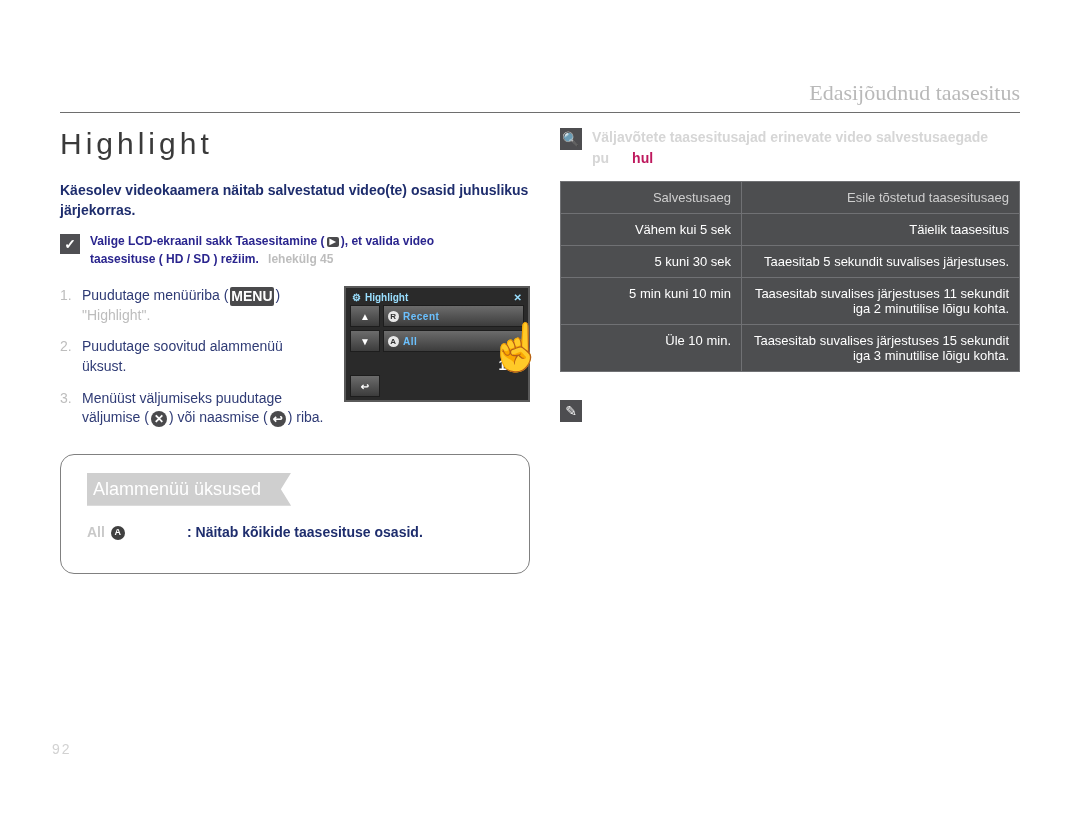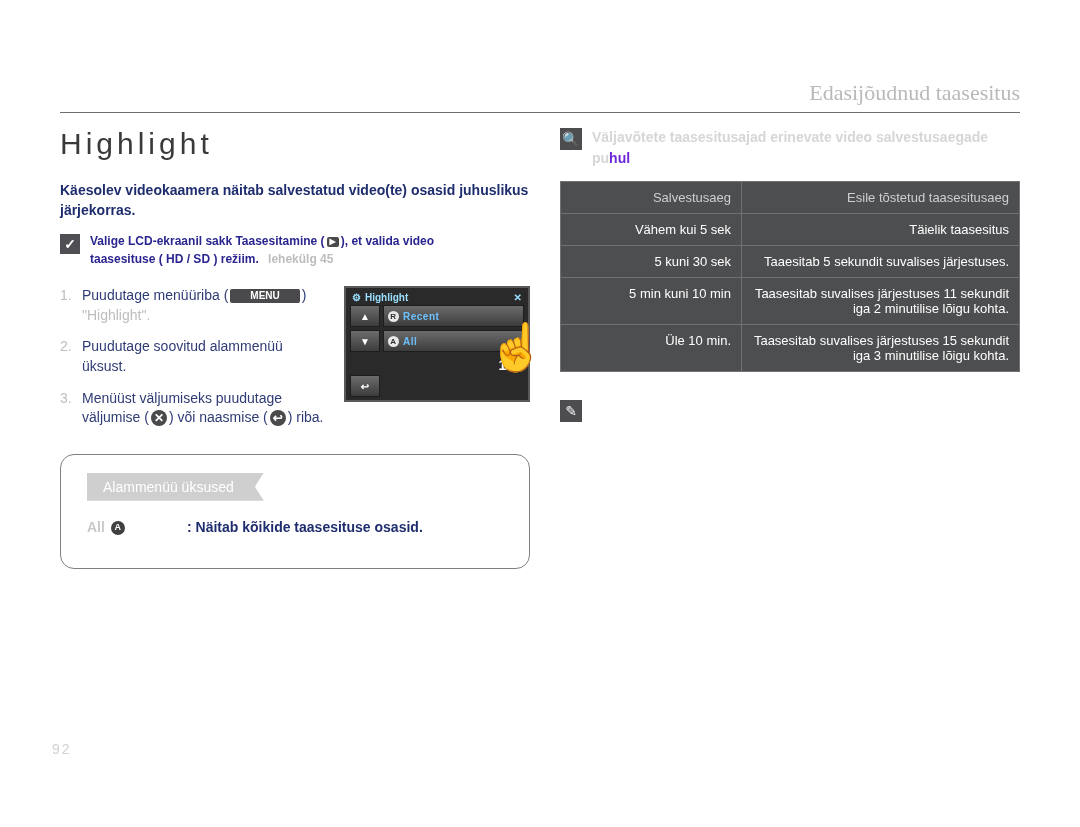--- a/index.html
+++ b/index.html
@@ -107,22 +107,22 @@
   .step .body {
     color: #2f3b75;
   }
   .step .body .hl {
     color: #bdbdbd;
   }
   .inline-badge {
     display: inline-block;
     background: #4a4a4c;
     color: #fff;
-    font-size: 10px;
-    padding: 1px 20px;
+    font-size: 14px;
+    padding: 1px 1px;
     border-radius: 2px;
     vertical-align: middle;
     margin: 0 2px;
     line-height: 1.2;
     font-weight: bold;
   }
   .inline-badge.round {
     border-radius: 50%;
     width: 16px;
     height: 16px;
@@ -207,22 +207,22 @@
   .sub-panel {
     border: 1px solid #808080;
     border-radius: 14px;
     padding: 18px 26px 22px 26px;
     margin-top: 8px;
   }
   .sub-title {
     display: inline-block;
     background: #cfcfcf;
     color: #fff;
-    padding: 6px 30px 6px 16px;
-    font-size: 14px;
+    padding: 6px 30px 6px 6px;
+    font-size: 18px;
     margin-bottom: 16px;
     clip-path: polygon(0 0, 100% 0, 95% 50%, 100% 100%, 0 100%);
   }
   .sub-items .item {
     display: flex;
     gap: 10px;
     margin-bottom: 8px;
     font-size: 14px;
     color: #1e2d6d;
     font-weight: bold;
@@ -256,21 +256,21 @@
     font-weight: bold;
     font-size: 14px;
     margin-top: 1px;
   }
   .info-title {
     color: #d6d6d6;
     font-weight: bold;
     font-size: 14px;
     line-height: 1.5;
   }
-  .info-title .tail { color: #6d28d9; }
+  .info-title .tail { color: #be185d; margin-left: 23px; }
   .tbl {
     width: 100%;
     border-collapse: collapse;
     margin-top: 12px;
     background: #4d4e50;
     color: #fff;
     font-size: 13px;
   }
   .tbl th, .tbl td {
     border: 1px solid #707174;

